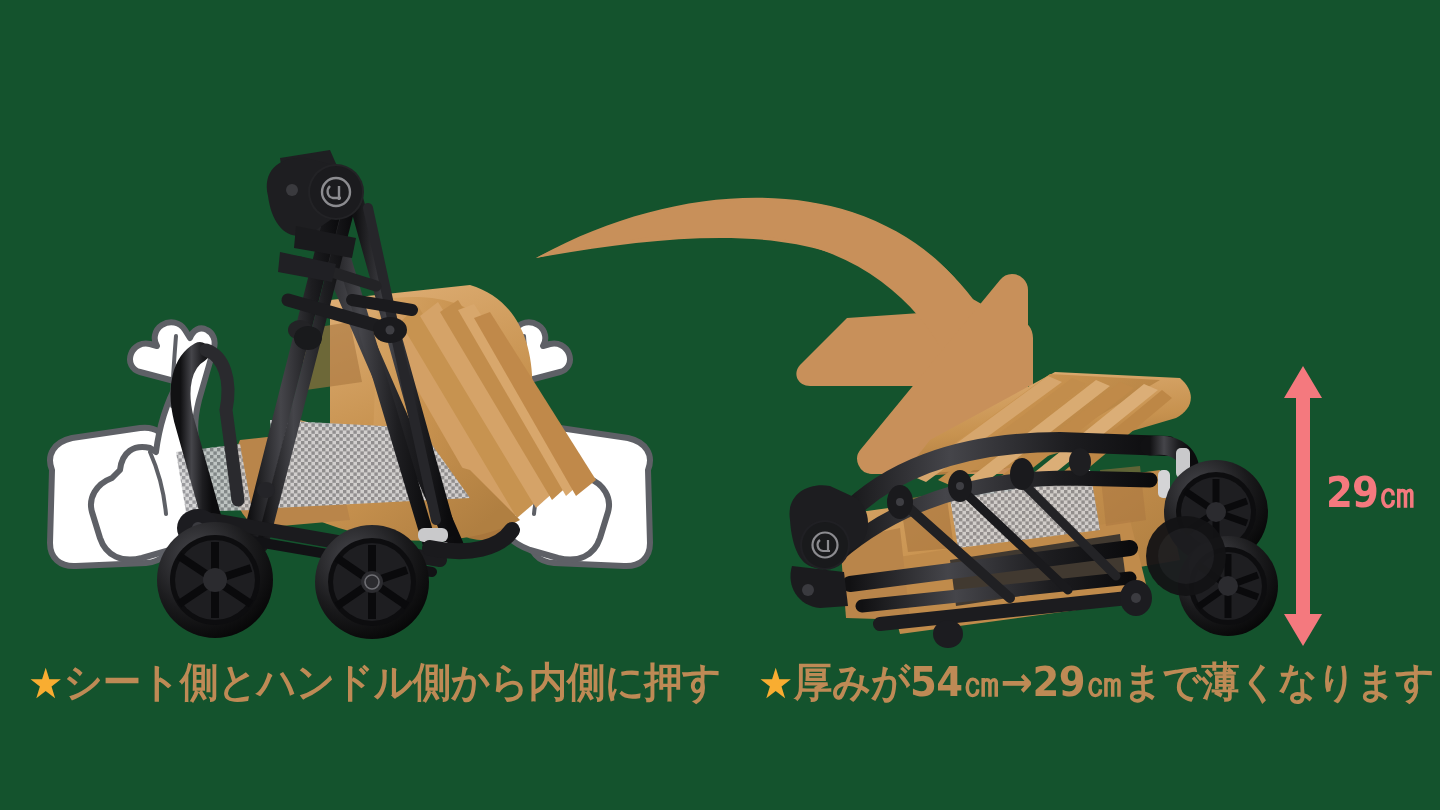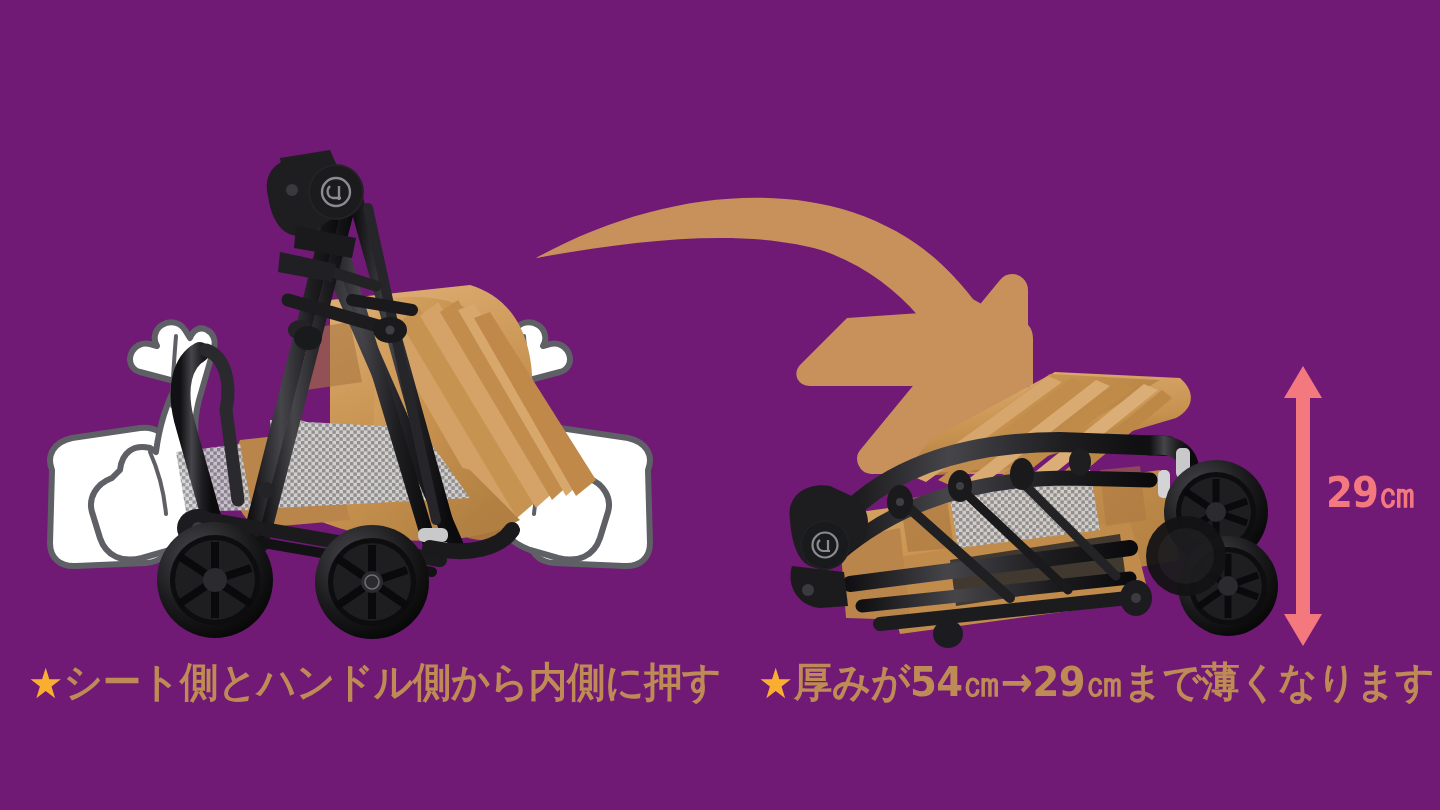--- a/index.html
+++ b/index.html
@@ -12,21 +12,21 @@
     width: 1440px;
     height: 810px;
     overflow: hidden;
     font-family: "Liberation Sans", "DejaVu Sans", sans-serif;
     position: relative;
   }
   #stage {
     position: relative;
     width: 1440px;
     height: 810px;
-    background: #701a75;
+    background: #14532d;
   }
 
   
   .caption {
     position: absolute;
     white-space: nowrap;
     font-weight: 700;
     font-size: 41px;
     letter-spacing: -0.5px;
     line-height: 1;

